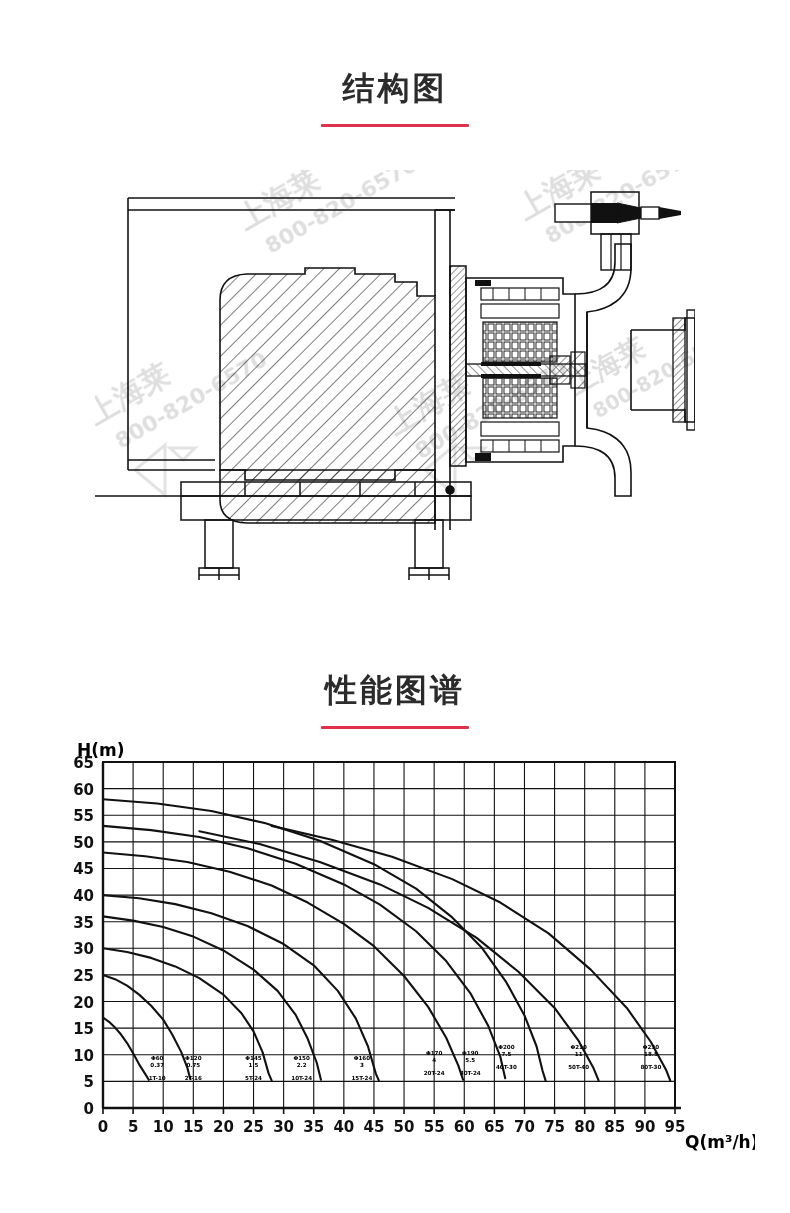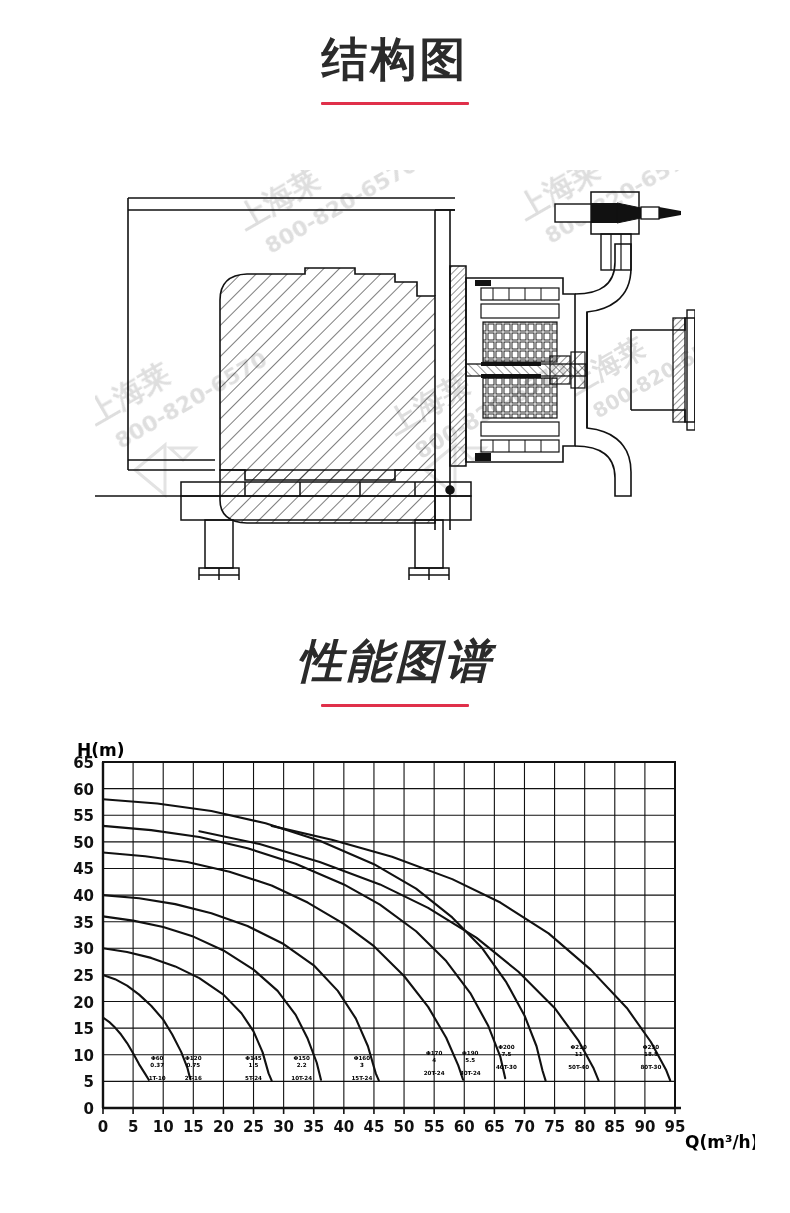--- a/index.html
+++ b/index.html
@@ -6,33 +6,34 @@
   body{
     width:790px;height:1213px;background:#ffffff;
     font-family:"Liberation Sans","DejaVu Sans",sans-serif;
     overflow:hidden;position:relative;
   }
   .page{position:relative;width:790px;height:1213px;}
 
   
   .section-title{
     text-align:center;
-    font-size:46px;
+    font-size:32px;
     font-weight:bold;
     color:#2b2b2b;
     letter-spacing:3px;
     line-height:1;
     font-family:"DejaVu Sans","Liberation Sans",sans-serif;
+    margin-top:36px;
   }
   .title-rule{
     width:148px;height:3px;background:#e0304a;
     margin:20px auto 0 auto;border-radius:1px;
   }
   #struct-title-wrap{position:absolute;left:0;top:36px;width:790px;}
-  #perf-title-wrap{position:absolute;left:0;top:638px;width:790px;font-style:italic;}
+  #perf-title-wrap{position:absolute;left:0;top:638px;width:790px;}
 
   
   #drawing{position:absolute;left:95px;top:170px;width:600px;height:410px;}
   #drawing svg{display:block;}
 
   
   #chart{position:absolute;left:55px;top:740px;width:700px;height:430px;}
   #chart svg{display:block;}
 
   .axis-label{

